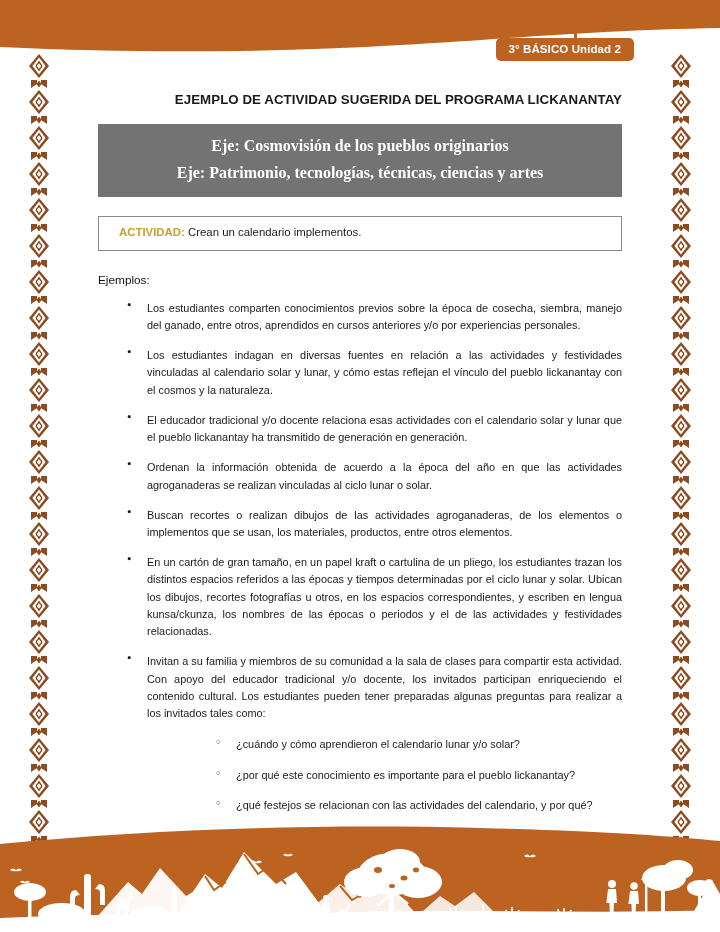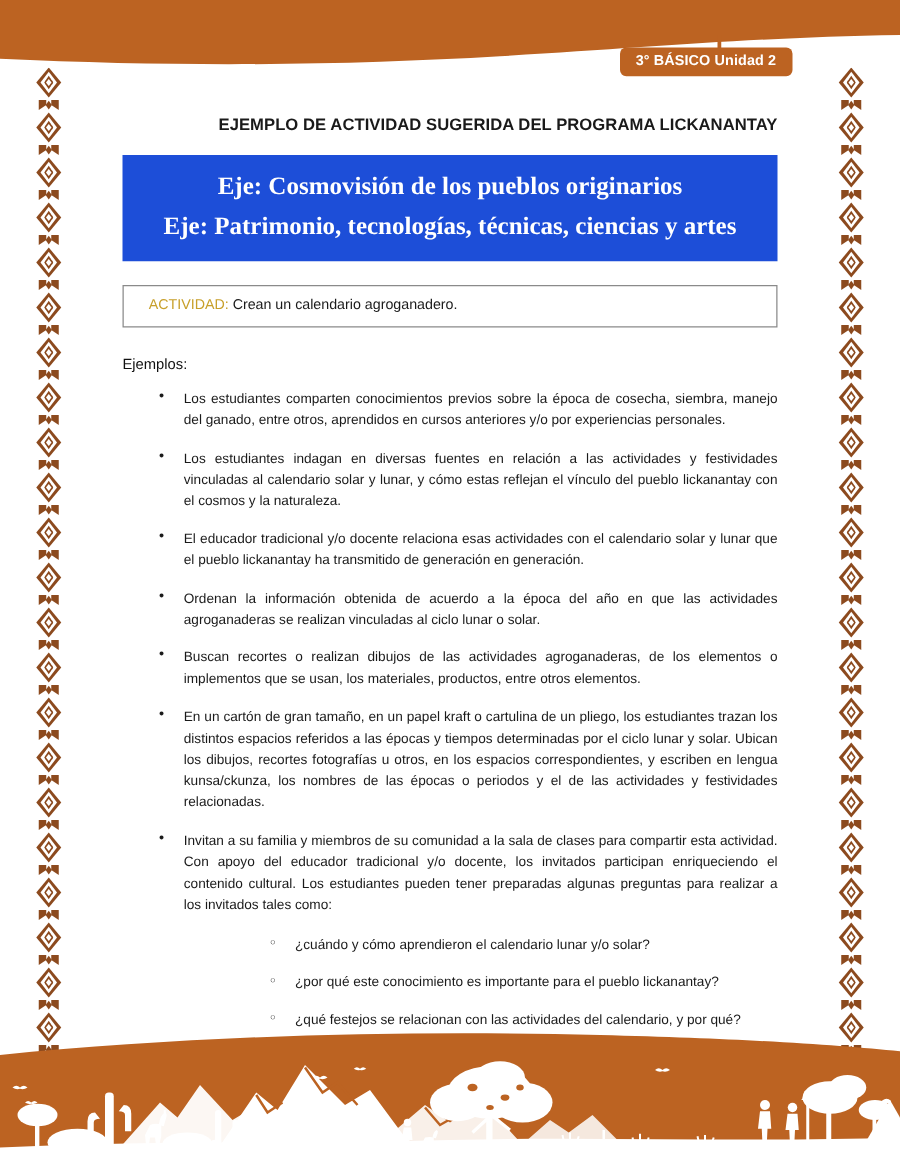--- a/index.html
+++ b/index.html
@@ -87,44 +87,44 @@
     font-size: 13.3px;
     font-weight: 700;
     color: #1a1a1a;
     letter-spacing: .05px;
     margin: 12px 0 0 0;
   }
 
   
   .eje-banner {
     margin-top: 17px;
-    background: #1d4ed8;
+    background: #737373;
     color: #ffffff;
     text-align: center;
     padding: 11px 16px 13px 16px;
     font-family: "Liberation Serif", serif;
     font-weight: bold;
-    font-size: 20px;
+    font-size: 16px;
     line-height: 1.42;
   }
   .eje-line { display: block; }
   .eje-line + .eje-line { margin-top: 4px; }
 
   
   .actividad-box {
     margin-top: 19px;
     border: 1px solid #8a8a8a;
     padding: 8px 12px 9px 20px;
     font-size: 11.4px;
     color: #1a1a1a;
     line-height: 1.35;
   }
   .actividad-label {
     color: #c8a02c;
-    font-weight: 400;
+    font-weight: 700;
   }
 
   
   .ejemplos-heading {
     margin-top: 22px;
     font-size: 11.8px;
     font-weight: 400;
     color: #111111;
   }
 
@@ -276,21 +276,21 @@
 
     <div class="doc-title">EJEMPLO DE ACTIVIDAD SUGERIDA DEL PROGRAMA LICKANANTAY</div>
 
     <div class="eje-banner">
       <span class="eje-line">Eje: Cosmovisión de los pueblos originarios</span>
       <span class="eje-line">Eje: Patrimonio, tecnologías, técnicas, ciencias y artes</span>
     </div>
 
     <div class="actividad-box">
       <span class="actividad-label">ACTIVIDAD:</span>
-      <span>Crean un calendario agroganadero.</span>
+      <span>Crean un calendario implementos.</span>
     </div>
 
     <div class="ejemplos-heading">Ejemplos:</div>
 
     <ul class="bullets">
       <li>Los estudiantes comparten conocimientos previos sobre la época de cosecha, siembra, manejo del ganado, entre otros, aprendidos en cursos anteriores y/o por experiencias personales.</li>
       <li>Los estudiantes indagan en diversas fuentes en relación a las actividades y festividades vinculadas al calendario solar y lunar, y cómo estas reflejan el vínculo del pueblo lickanantay con el cosmos y la naturaleza.</li>
       <li>El educador tradicional y/o docente relaciona esas actividades con el calendario solar y lunar que el pueblo lickanantay ha transmitido de generación en generación.</li>
       <li>Ordenan la información obtenida de acuerdo a la época del año en que las actividades agroganaderas se realizan vinculadas al ciclo lunar o solar.</li>
       <li>Buscan recortes o realizan dibujos de las actividades agroganaderas, de los elementos o implementos que se usan, los materiales, productos, entre otros elementos.</li>

